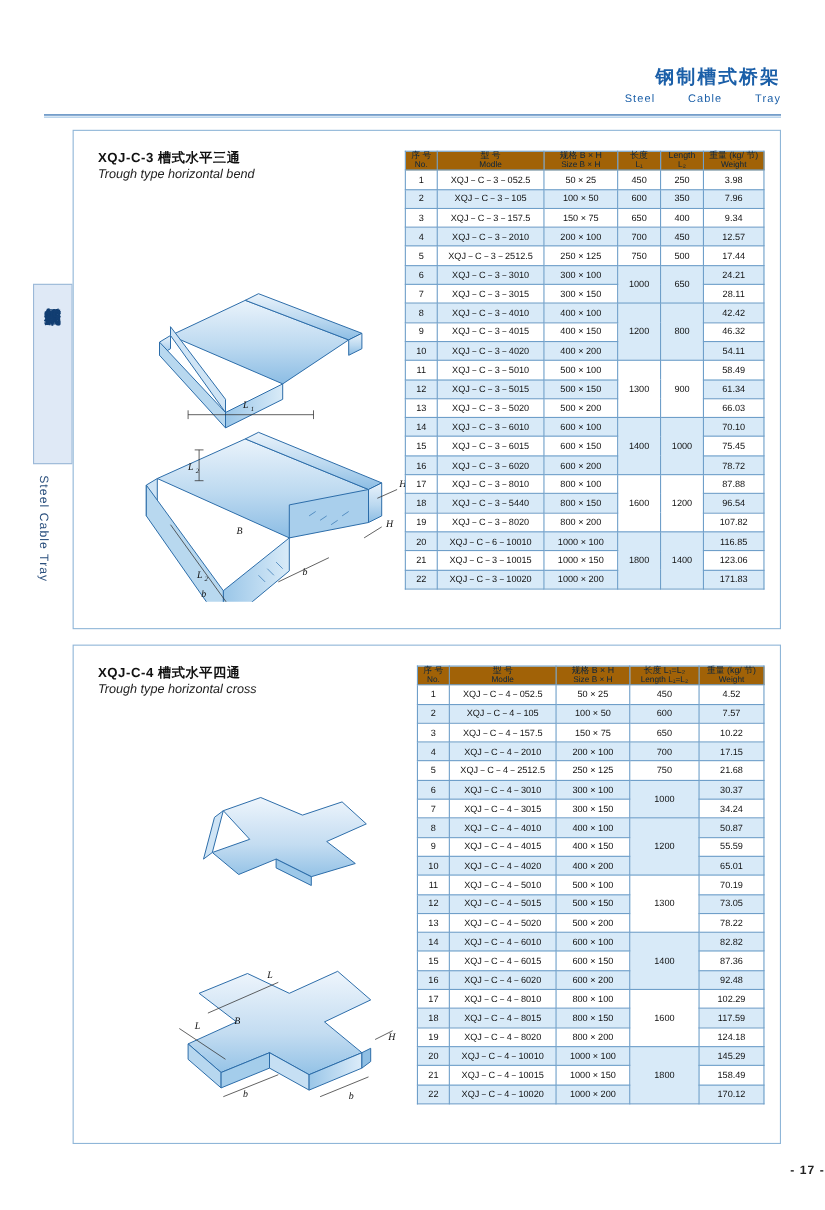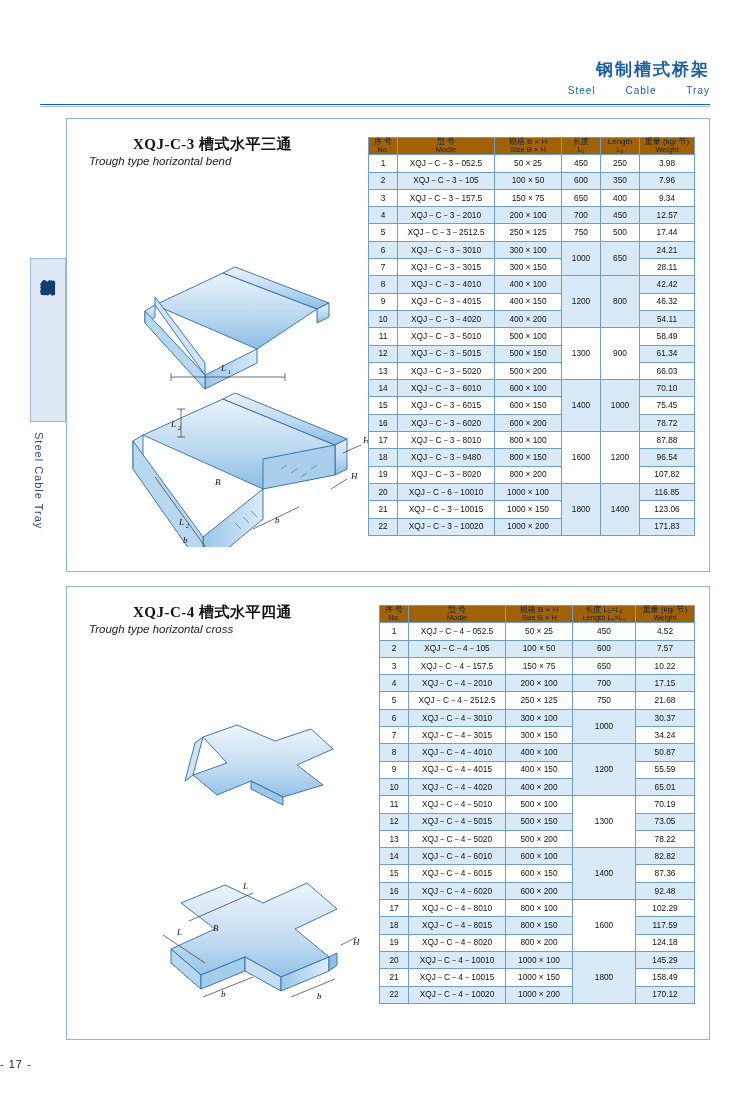--- a/index.html
+++ b/index.html
@@ -55,22 +55,22 @@
     position:absolute;left:66px;right:40px;
     border:1px solid #8fb6d8;
     background:#fff;
   }
   #frame1{top:118px;height:452px;}
   #frame2{top:586px;height:452px;}
   .sec-title{
     position:absolute;left:22px;top:16px;
   }
   .sec-title .t-cn{
-    font-family:Liberation Serif, serif;
-    font-size:15px;color:#111;font-weight:bold;letter-spacing:0.5px;margin-left:44px;
+    font-family:Liberation Sans, sans-serif;
+    font-size:12px;color:#111;font-weight:bold;letter-spacing:0.5px;
   }
   .sec-title .t-en{
     margin-top:1px;font-size:11.5px;color:#222;font-style:italic;
   }
   
   .draw{
     position:absolute;left:18px;top:58px;width:290px;height:370px;
   }
   .draw svg{display:block;}
   
@@ -103,22 +103,22 @@
   .c-no{width:28px;}
   .c-model{width:96px;text-align:center;}
   .c-size{width:66px;}
   .c-l1{width:38px;}
   .c-l2{width:38px;}
   .c-w{width:54px;}
   .c-len{width:62px;}
   .c-w2{width:58px;}
   
   .footer{
-    position:absolute;left:0;right:0;top:1058px;text-align:left;
-    font-size:11px;color:#222;letter-spacing:1px;
+    position:absolute;left:0;right:0;top:1058px;text-align:right;
+    font-size:11px;color:#222;letter-spacing:1px;font-weight:bold;
   }
 </style>
 </head>
 <body>
 
 <div class="page">
 
   <div class="header">
     <div class="cn">钢制槽式桥架</div>
     <div class="en">
@@ -343,21 +343,21 @@
             <tr class="row-norm">
               <td class="c-no">17</td>
               <td class="c-model">XQJ－C－3－8010</td>
               <td class="c-size">800 × 100</td>
               <td class="c-l1" rowspan="3">1600</td>
               <td class="c-l2" rowspan="3">1200</td>
               <td class="c-w">87.88</td>
             </tr>
             <tr class="row-alt">
               <td class="c-no">18</td>
-              <td class="c-model">XQJ－C－3－9480</td>
+              <td class="c-model">XQJ－C－3－5440</td>
               <td class="c-size">800 × 150</td>
               <td class="c-w">96.54</td>
             </tr>
             <tr class="row-norm">
               <td class="c-no">19</td>
               <td class="c-model">XQJ－C－3－8020</td>
               <td class="c-size">800 × 200</td>
               <td class="c-w">107.82</td>
             </tr>
             <tr class="row-alt">

